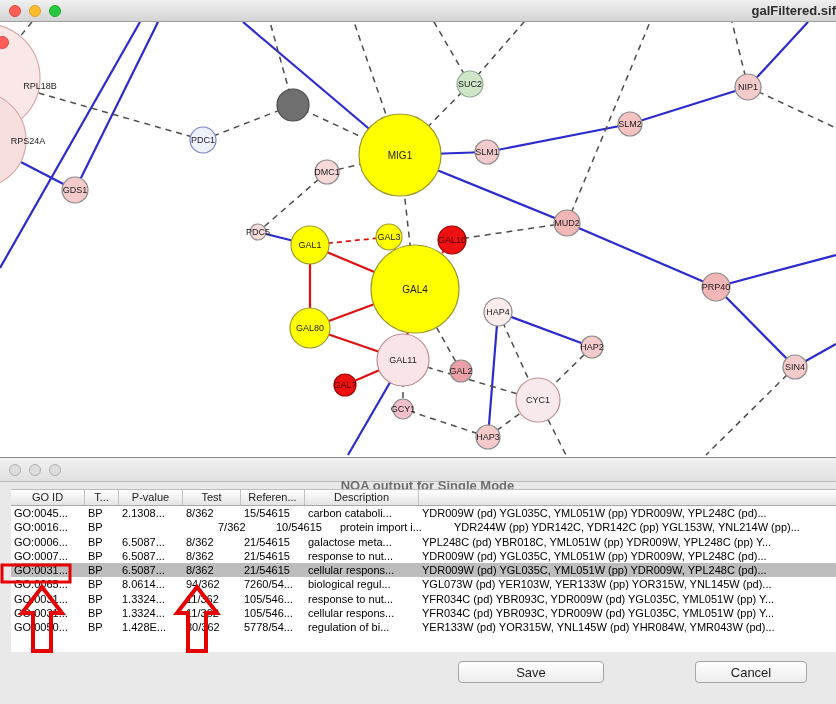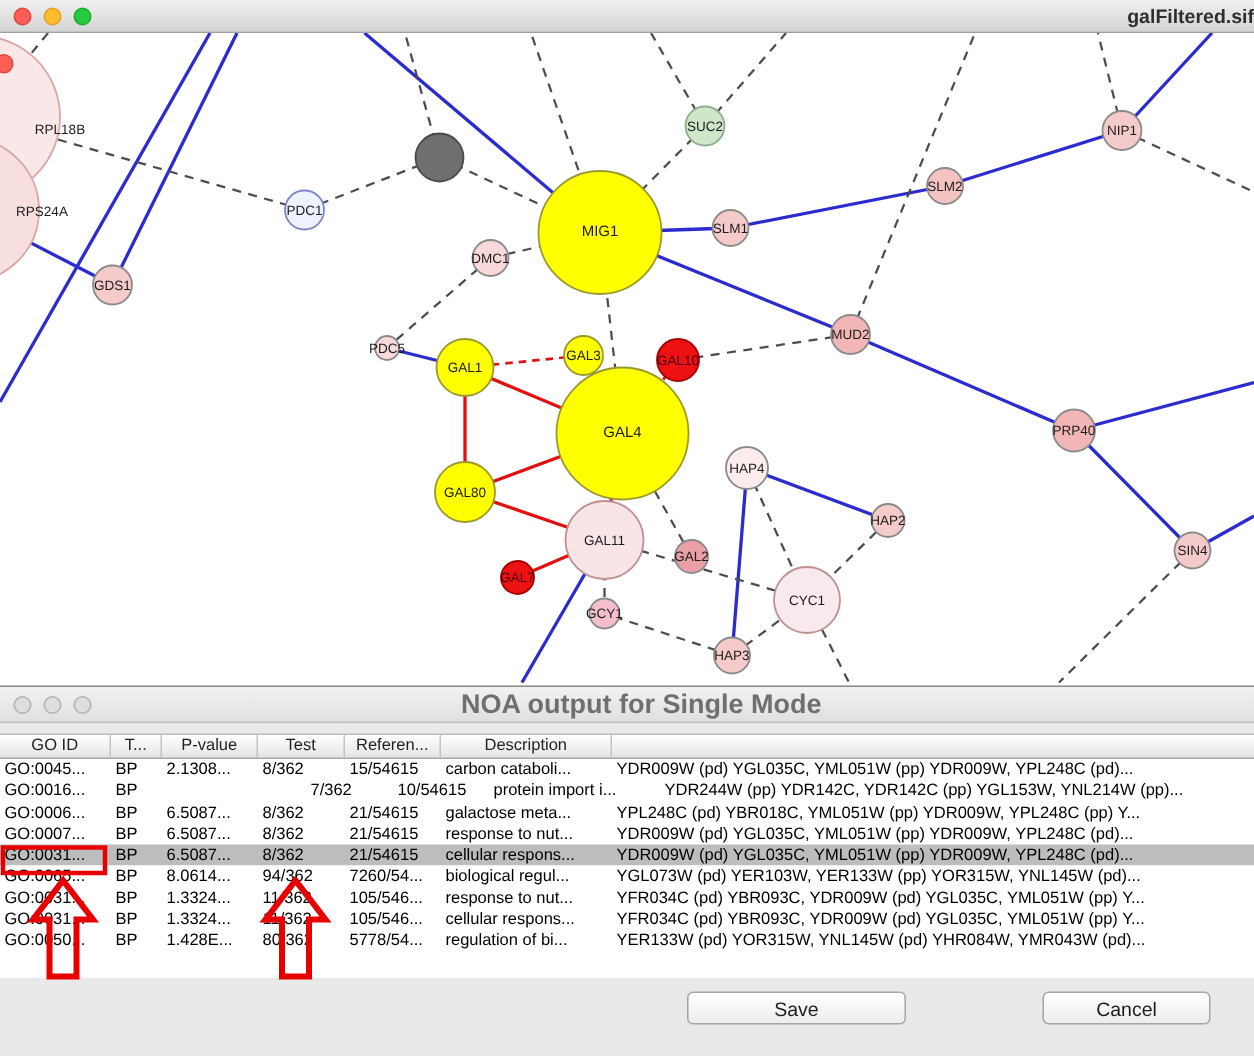--- a/index.html
+++ b/index.html
@@ -39,25 +39,25 @@
   .edge-hld{stroke:#e11111;stroke-width:1.8;stroke-dasharray:5 4;}
   .node-label{font-family:"Liberation Sans",sans-serif;pointer-events:none;}
   
   .noa-window{position:absolute;left:0;top:457px;width:836px;height:247px;background:#e9e9e9;border-top:1px solid #8a8a8a;box-sizing:border-box;}
   .noa-titlebar{
     position:relative;height:24px;
     background:linear-gradient(#f2f2f2,#e0e0e0);
     border-bottom:1px solid #bdbdbd;box-sizing:border-box;
   }
   .noa-titlebar .title{
-    position:absolute;left:0;right:0;top:0;line-height:23px;text-align:center;
-    font-size:18px;font-weight:bold;color:#6f6f6f;padding-left:19px;
+    position:absolute;left:0;right:0;top:16px;line-height:23px;text-align:center;
+    font-size:13px;font-weight:bold;color:#6f6f6f;padding-left:19px;
   }
   .noa-titlebar .lights{top:6px;}
-  .noa-table{position:absolute;left:0;right:0;top:31px;}
+  .noa-table{position:absolute;left:11px;right:0;top:31px;}
   .thead{
     display:flex;height:17px;
     background:linear-gradient(#ffffff,#e4e4e4);
     border-top:1px solid #bcbcbc;border-bottom:1px solid #a8a8a8;
     box-sizing:border-box;
   }
   .hcell{
     box-sizing:border-box;border-right:1px solid #c3c3c3;
     font-size:11px;color:#222;text-align:center;line-height:15px;
     overflow:hidden;white-space:nowrap;

